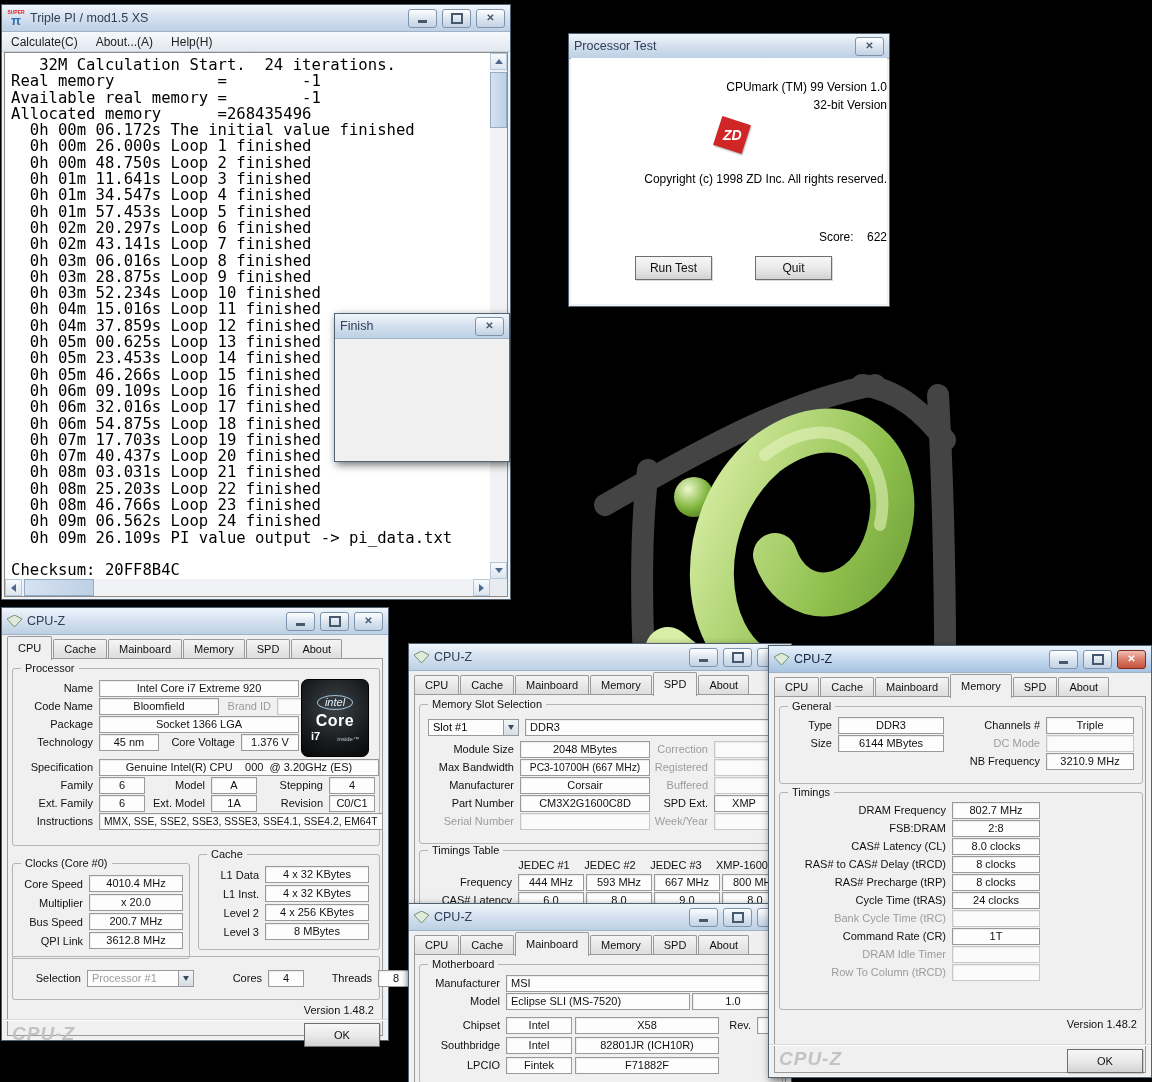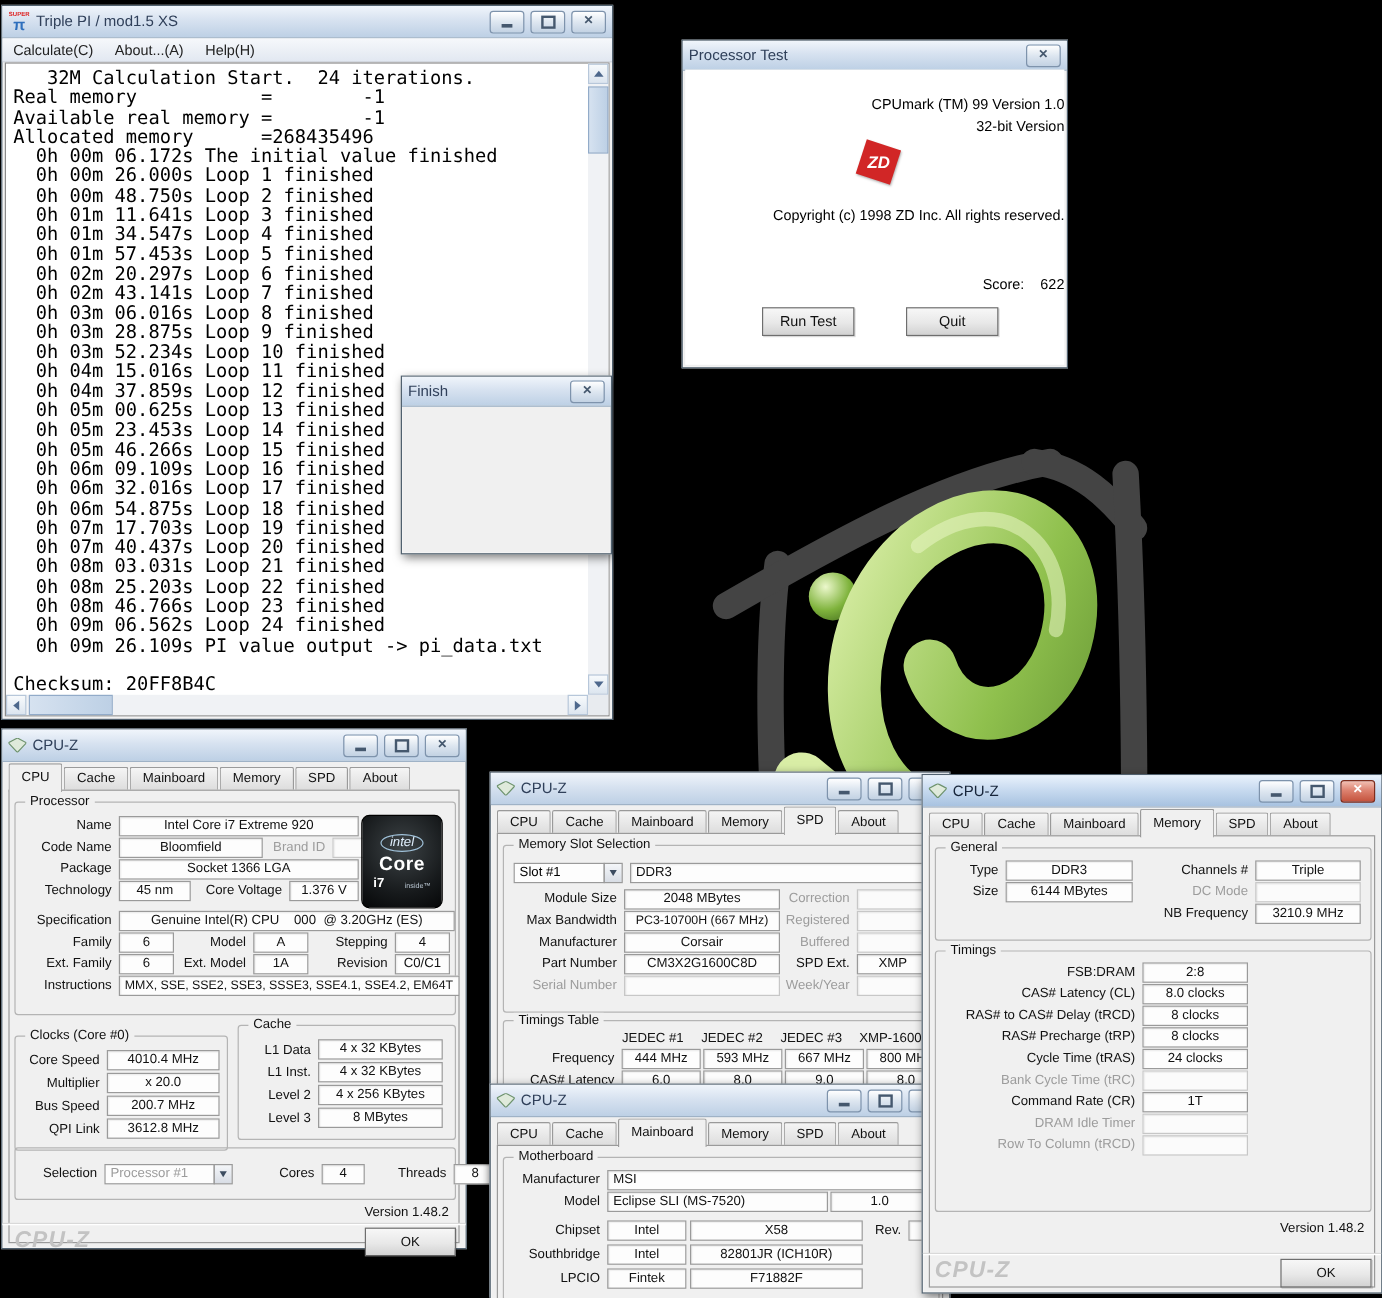--- a/index.html
+++ b/index.html
@@ -591,20 +591,24 @@
             <span class="flbl" style="flex:1 1 auto">NB Frequency</span>
             <span class="fbox" style="width:86px">3210.9 MHz</span>
           </div>
       </div>
     </div>
 
     <div class="grp" style="left:10px;top:146px;width:362px;height:216px;z-index:2">
       <span class="legend">Timings</span>
       <div style="padding-top:8px">
         <div class="frow">
+            <span class="flbl" style="width:158px">DRAM Frequency</span>
+            <span class="fbox" style="width:86px">802.7 MHz</span>
+          </div>
+        <div class="frow">
             <span class="flbl" style="width:158px">FSB:DRAM</span>
             <span class="fbox" style="width:86px">2:8</span>
           </div>
         <div class="frow">
             <span class="flbl" style="width:158px">CAS# Latency (CL)</span>
             <span class="fbox" style="width:86px">8.0 clocks</span>
           </div>
         <div class="frow">
             <span class="flbl" style="width:158px">RAS# to CAS# Delay (tRCD)</span>
             <span class="fbox" style="width:86px">8 clocks</span>

